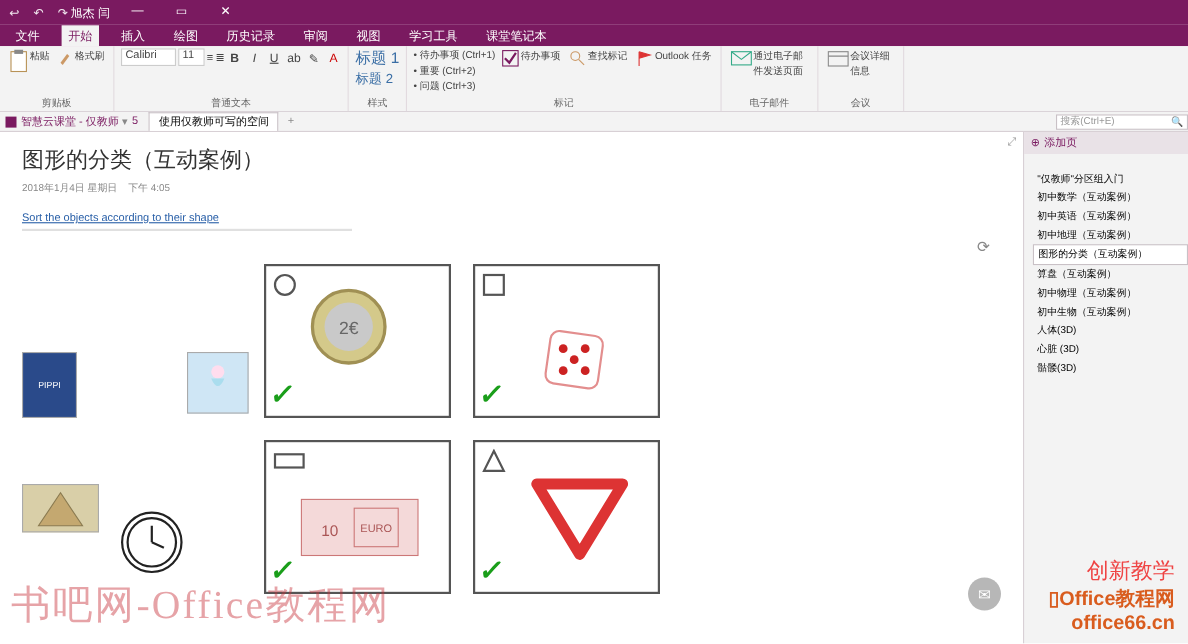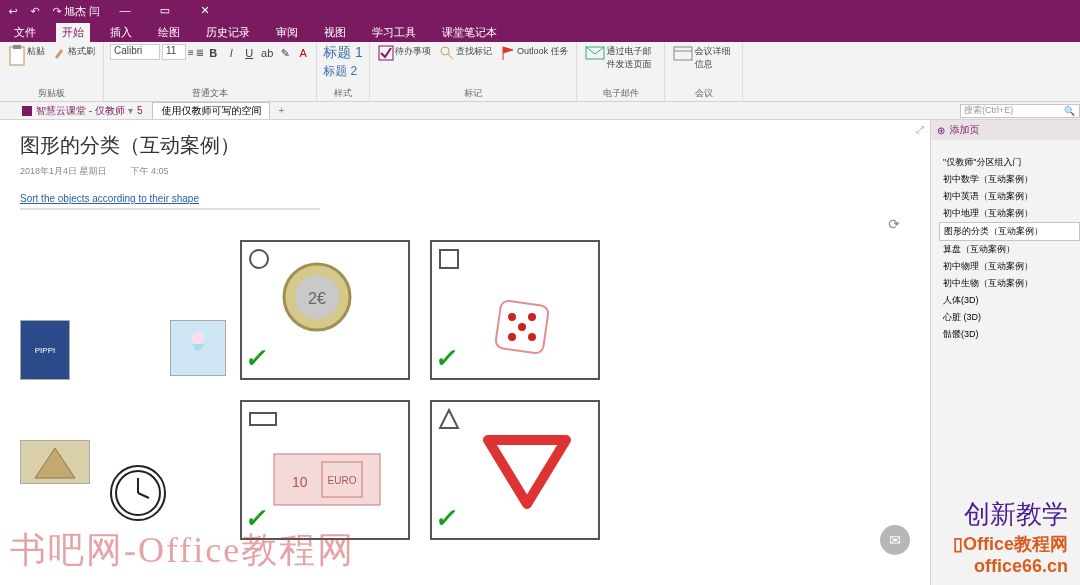--- a/index.html
+++ b/index.html
@@ -29,30 +29,30 @@
 .font-sm { min-width: 24px; }
 .fmt-row { display: flex; gap: 4px; margin-top: 3px; font-size: 11px; }
 .fmt-row span { width: 14px; text-align: center; }
 .style-col { display: flex; flex-direction: column; gap: 1px; font-size: 11px; color: #3a6ea5; }
 .style-col .s1 { color: #3a6ea5; font-size: 14px; }
 .style-col .s2 { color: #3a6ea5; font-size: 12px; }
 .tag-list { display: flex; flex-direction: column; font-size: 9px; gap: 1px; }
 .tag-list div::before { content: "• "; }
 
 
-.nbrow { height: 18px; background: #f3f3f3; border-bottom: 1px solid #d8d0d5; display: flex; align-items: center; font-size: 10px; padding-left: 21px; gap: 4px; }
+.nbrow { height: 18px; background: #f3f3f3; border-bottom: 1px solid #d8d0d5; display: flex; align-items: center; font-size: 10px; padding-left: 4px; gap: 4px; }
 .nbname { color: #7a1a60; display: flex; align-items: center; gap: 3px; }
 .pgtab { background: #fff; border: 1px solid #c9c1c6; border-bottom: none; padding: 1px 8px; font-size: 10px; margin-left: 6px; }
 .addtab { width: 14px; text-align: center; color: #888; }
 .searchbox { margin-left: auto; width: 120px; height: 14px; border: 1px solid #c9c1c6; font-size: 9px; padding: 0 3px; color: #999; background: #fff; display: flex; align-items: center; justify-content: space-between; }
 
 
 .main { position: absolute; top: 120px; left: 0; right: 150px; bottom: 0; background: #fff; padding: 12px 20px; }
 .ptitle { font-size: 20px; font-weight: 300; color: #333; margin-bottom: 6px; }
-.pdate { font-size: 9px; color: #888; display: flex; gap: 24px; margin-bottom: 10px; }
+.pdate { font-size: 9px; color: #888; display: flex; gap: 10px; margin-bottom: 10px; }
 .link { font-size: 10px; color: #2a60a8; text-decoration: underline; }
 .hr { height: 2px; background: #e0e0e0; margin-top: 2px; width: 300px; }
 
 .canvas { position: relative; margin-top: 10px; }
 .thumb { position: absolute; border: 1px solid #aaa; display: flex; align-items: center; justify-content: center; font-size: 8px; text-align: center; overflow: hidden; }
 .refresh { position: absolute; right: 10px; top: -4px; color: #888; font-size: 14px; }
 
 .dropbox { position: absolute; width: 170px; height: 140px; border: 2px solid #555; background: #fff; }
 .shape-hint { position: absolute; top: 6px; left: 6px; width: 22px; height: 22px; }
 .check { position: absolute; bottom: 4px; left: 4px; color: #1a9e1a; font-size: 26px; font-weight: bold; transform: skewX(-10deg); }
@@ -61,21 +61,21 @@
 
 .sidebar { position: absolute; top: 120px; right: 0; width: 150px; bottom: 0; background: #f3f3f3; border-left: 1px solid #d8d0d5; font-size: 10px; }
 .sbhead { background: #e9e2e7; padding: 3px 6px; color: #7a1a60; display: flex; align-items: center; gap: 4px; }
 .sblist { padding: 14px 0 0 8px; display: flex; flex-direction: column; }
 .sblist div { padding: 2px 4px; cursor: pointer; white-space: nowrap; overflow: hidden; text-overflow: ellipsis; font-size: 9px; }
 .sblist div.sel { background: #fff; border: 1px solid #c9c1c6; }
 
 
 .wm1 { position: absolute; left: 10px; bottom: 10px; font-size: 36px; color: rgba(200,50,60,0.45); font-family: "KaiTi","STKaiti",serif; letter-spacing: 2px; pointer-events: none; }
 .wm2 { position: absolute; right: 12px; bottom: 8px; text-align: right; pointer-events: none; }
-.wm2 .l1 { font-size: 26px; color: #4c1d95; font-family: "KaiTi",serif; }
+.wm2 .l1 { font-size: 20px; color: #ef4444; font-family: "KaiTi",serif; }
 .wm2 .l2 { font-size: 18px; color: #d95c1e; font-weight: bold; }
 .wechat { position: absolute; right: 170px; bottom: 30px; width: 30px; height: 30px; border-radius: 50%; background: #888; opacity: .6; display:flex; align-items:center; justify-content:center; color:#fff; font-size:14px; }
 .expand-icon { position: absolute; top: 4px; right: 6px; color: #999; font-size: 10px; }
 </style>
 </head>
 <body>
 
 <div class="titlebar">
   <div class="tb-left">
     <span class="tb-icon">↩</span>
@@ -147,20 +147,25 @@
       <div class="style-col">
         <span class="s1">标题 1</span>
         <span class="s2">标题 2</span>
       </div>
     </div>
     <div class="rlabel">样式</div>
   </div>
 
   <div class="rgroup">
     <div class="rcontent">
+      <div class="tag-list">
+        <div>待办事项 (Ctrl+1)</div>
+        <div>重要 (Ctrl+2)</div>
+        <div>问题 (Ctrl+3)</div>
+      </div>
       <div class="rbtn">
         <svg width="16" height="16">
             <rect x="1" y="1" width="14" height="14" fill="none" stroke="#7a1a60"></rect>
             <path d="M3 8 L7 12 L13 3" stroke="#7a1a60" fill="none" stroke-width="2"></path>
           </svg>
         <span>待办事项</span>
       </div>
       <div class="rbtn">
         <svg width="16" height="16">
             <circle cx="6" cy="6" r="4" fill="none" stroke="#c96"></circle>

